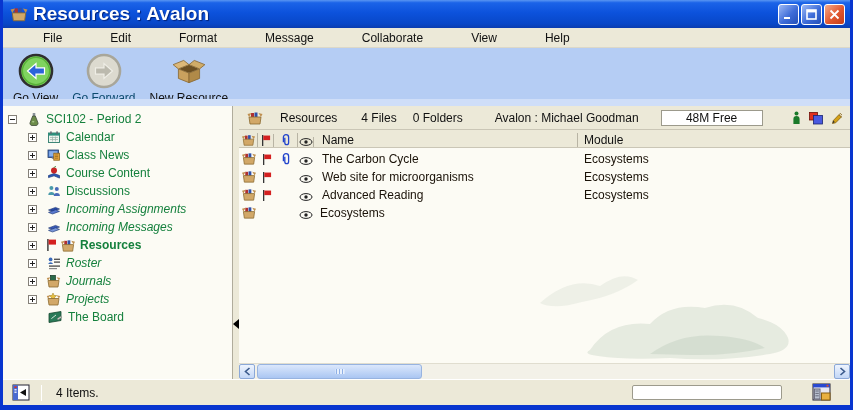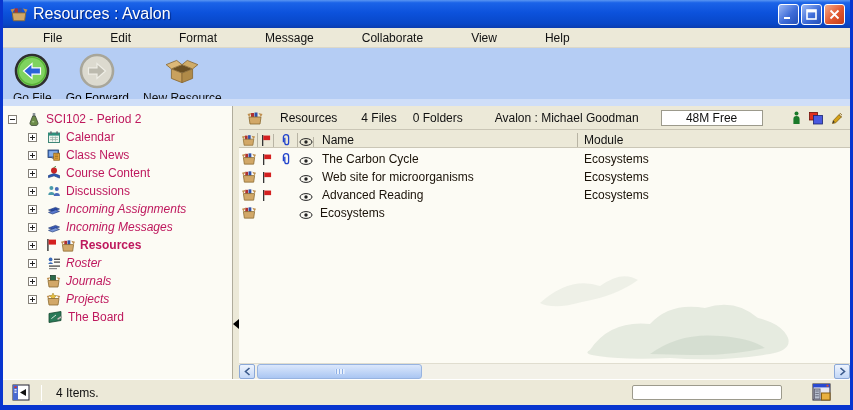--- a/index.html
+++ b/index.html
@@ -3,41 +3,41 @@
 <meta charset="utf-8">
 <style>
   html,body{margin:0;padding:0;background:#555;}
   *{box-sizing:border-box;font-family:"Liberation Sans",sans-serif;}
   .window{position:relative;width:853px;height:410px;background:#ece9d8;
     border-left:3px solid #0835cf;border-right:3px solid #0835cf;border-bottom:5px solid #0835cf;overflow:hidden;}
   
   .titlebar{height:28px;display:flex;align-items:center;padding:0 5px;
     background:linear-gradient(180deg,#5a96f2 0%,#1b63e8 10%,#0c52dc 45%,#0847c8 85%,#0a3db0 100%);}
   .title-icon{width:18px;height:18px;margin:0 5px 0 2px;flex:0 0 auto;}
-  .title-text{color:#fff;font-size:16px;font-weight:normal;text-shadow:1px 1px 1px #00227a;flex:1;}
+  .title-text{color:#fff;font-size:19px;font-weight:bold;text-shadow:1px 1px 1px #00227a;flex:1;}
   .winbtns{display:flex;gap:2px;}
   .wbtn{width:21px;height:21px;border-radius:3px;border:1px solid #fff;display:flex;align-items:center;justify-content:center;
     background:linear-gradient(135deg,#9db9f5 0%,#3e6cd8 55%,#2450b8 100%);}
   .wbtn.close{background:linear-gradient(135deg,#f4ab8a 0%,#e1572e 55%,#c43d18 100%);}
   
   .menubar{height:20px;background:#ece9d8;display:flex;align-items:center;font-size:12px;color:#111;border-bottom:1px solid #dcd8c8;}
   .menu-item{padding:2px 8px;cursor:default;margin-left:32px;}
   
   .toolbar{height:58px;background:#b5cdf4;display:flex;align-items:flex-start;padding:4px 0 0 6px;position:relative;}
   .toolbar::after{content:"";position:absolute;left:0;right:0;bottom:0;height:7px;background:#cfdef8;}
   .tool-btn{display:flex;flex-direction:column;align-items:center;margin-right:6px;padding:1px 4px;font-size:12px;color:#111;}
-  .tool-btn.disabled{color:#000000;}
+  .tool-btn.disabled{color:#0c4a6e;}
   .tool-btn svg{display:block;margin-bottom:2px;}
   
   .main{display:flex;height:273px;background:#ece9d8;}
   .tree-panel{width:230px;background:#fcfbf4;border-right:1px solid #b0ac9c;padding-top:4px;overflow:hidden;}
   .splitter{width:6px;background:#ece9d8;position:relative;}
   .splitter-arrow{position:absolute;top:213px;left:0;width:0;height:0;border-top:5px solid transparent;border-bottom:5px solid transparent;border-right:6px solid #000;}
   
-  .trow{display:flex;align-items:center;height:18px;padding-left:5px;font-size:12px;color:#be185d;white-space:nowrap;}
+  .trow{display:flex;align-items:center;height:18px;padding-left:5px;font-size:12px;color:#15803d;white-space:nowrap;}
   .trow.child{padding-left:25px;}
   .expander{position:relative;width:9px;height:9px;border:1px solid #848078;background:#fff;flex:0 0 auto;margin-right:8px;}
   .expander::before{content:"";position:absolute;left:1px;right:1px;top:3px;height:1px;background:#222;}
   .expander.plus::after{content:"";position:absolute;top:1px;bottom:1px;left:3px;width:1px;background:#222;}
   .exp-spacer{width:19px;flex:0 0 auto;}
   .ticon{width:17px;height:15px;flex:0 0 auto;margin-right:4px;display:flex;align-items:center;justify-content:center;}
   .tflag{width:12px;height:14px;flex:0 0 auto;margin-right:2px;}
   .tlabel{line-height:15px;}
   .italic .tlabel{font-style:italic;}
   .bold .tlabel{font-weight:bold;}
@@ -122,21 +122,21 @@
     <span class="menu-item">Help</span>
   </div>
 
   <div class="toolbar">
     <div class="tool-btn">
       <svg width="36" height="36" viewBox="0 0 36 36">
         <circle cx="18" cy="18" r="16" fill="#7fd35f" stroke="#2f2f2f" stroke-width="2.6"></circle>
         <circle cx="18" cy="18" r="13.6" fill="none" stroke="#58b238" stroke-width="1.4"></circle>
         <path d="M9.5 18l8.5-7.5v4.3h8.5v6.4H18v4.3z" fill="#2b63d9" stroke="#fff" stroke-width="1.2"></path>
       </svg>
-      <span>Go File</span>
+      <span>Go View</span>
     </div>
     <div class="tool-btn disabled">
       <svg width="36" height="36" viewBox="0 0 36 36">
         <circle cx="18" cy="18" r="16" fill="#dcdacf" stroke="#a8a69a" stroke-width="2.6"></circle>
         <path d="M26.5 18L18 10.5v4.3H9.5v6.4H18v4.3z" fill="#bcbaae" stroke="#efeee6" stroke-width="1.2"></path>
       </svg>
       <span>Go Forward</span>
     </div>
     <div class="tool-btn">
       <svg width="36" height="36" viewBox="0 0 34 34">

